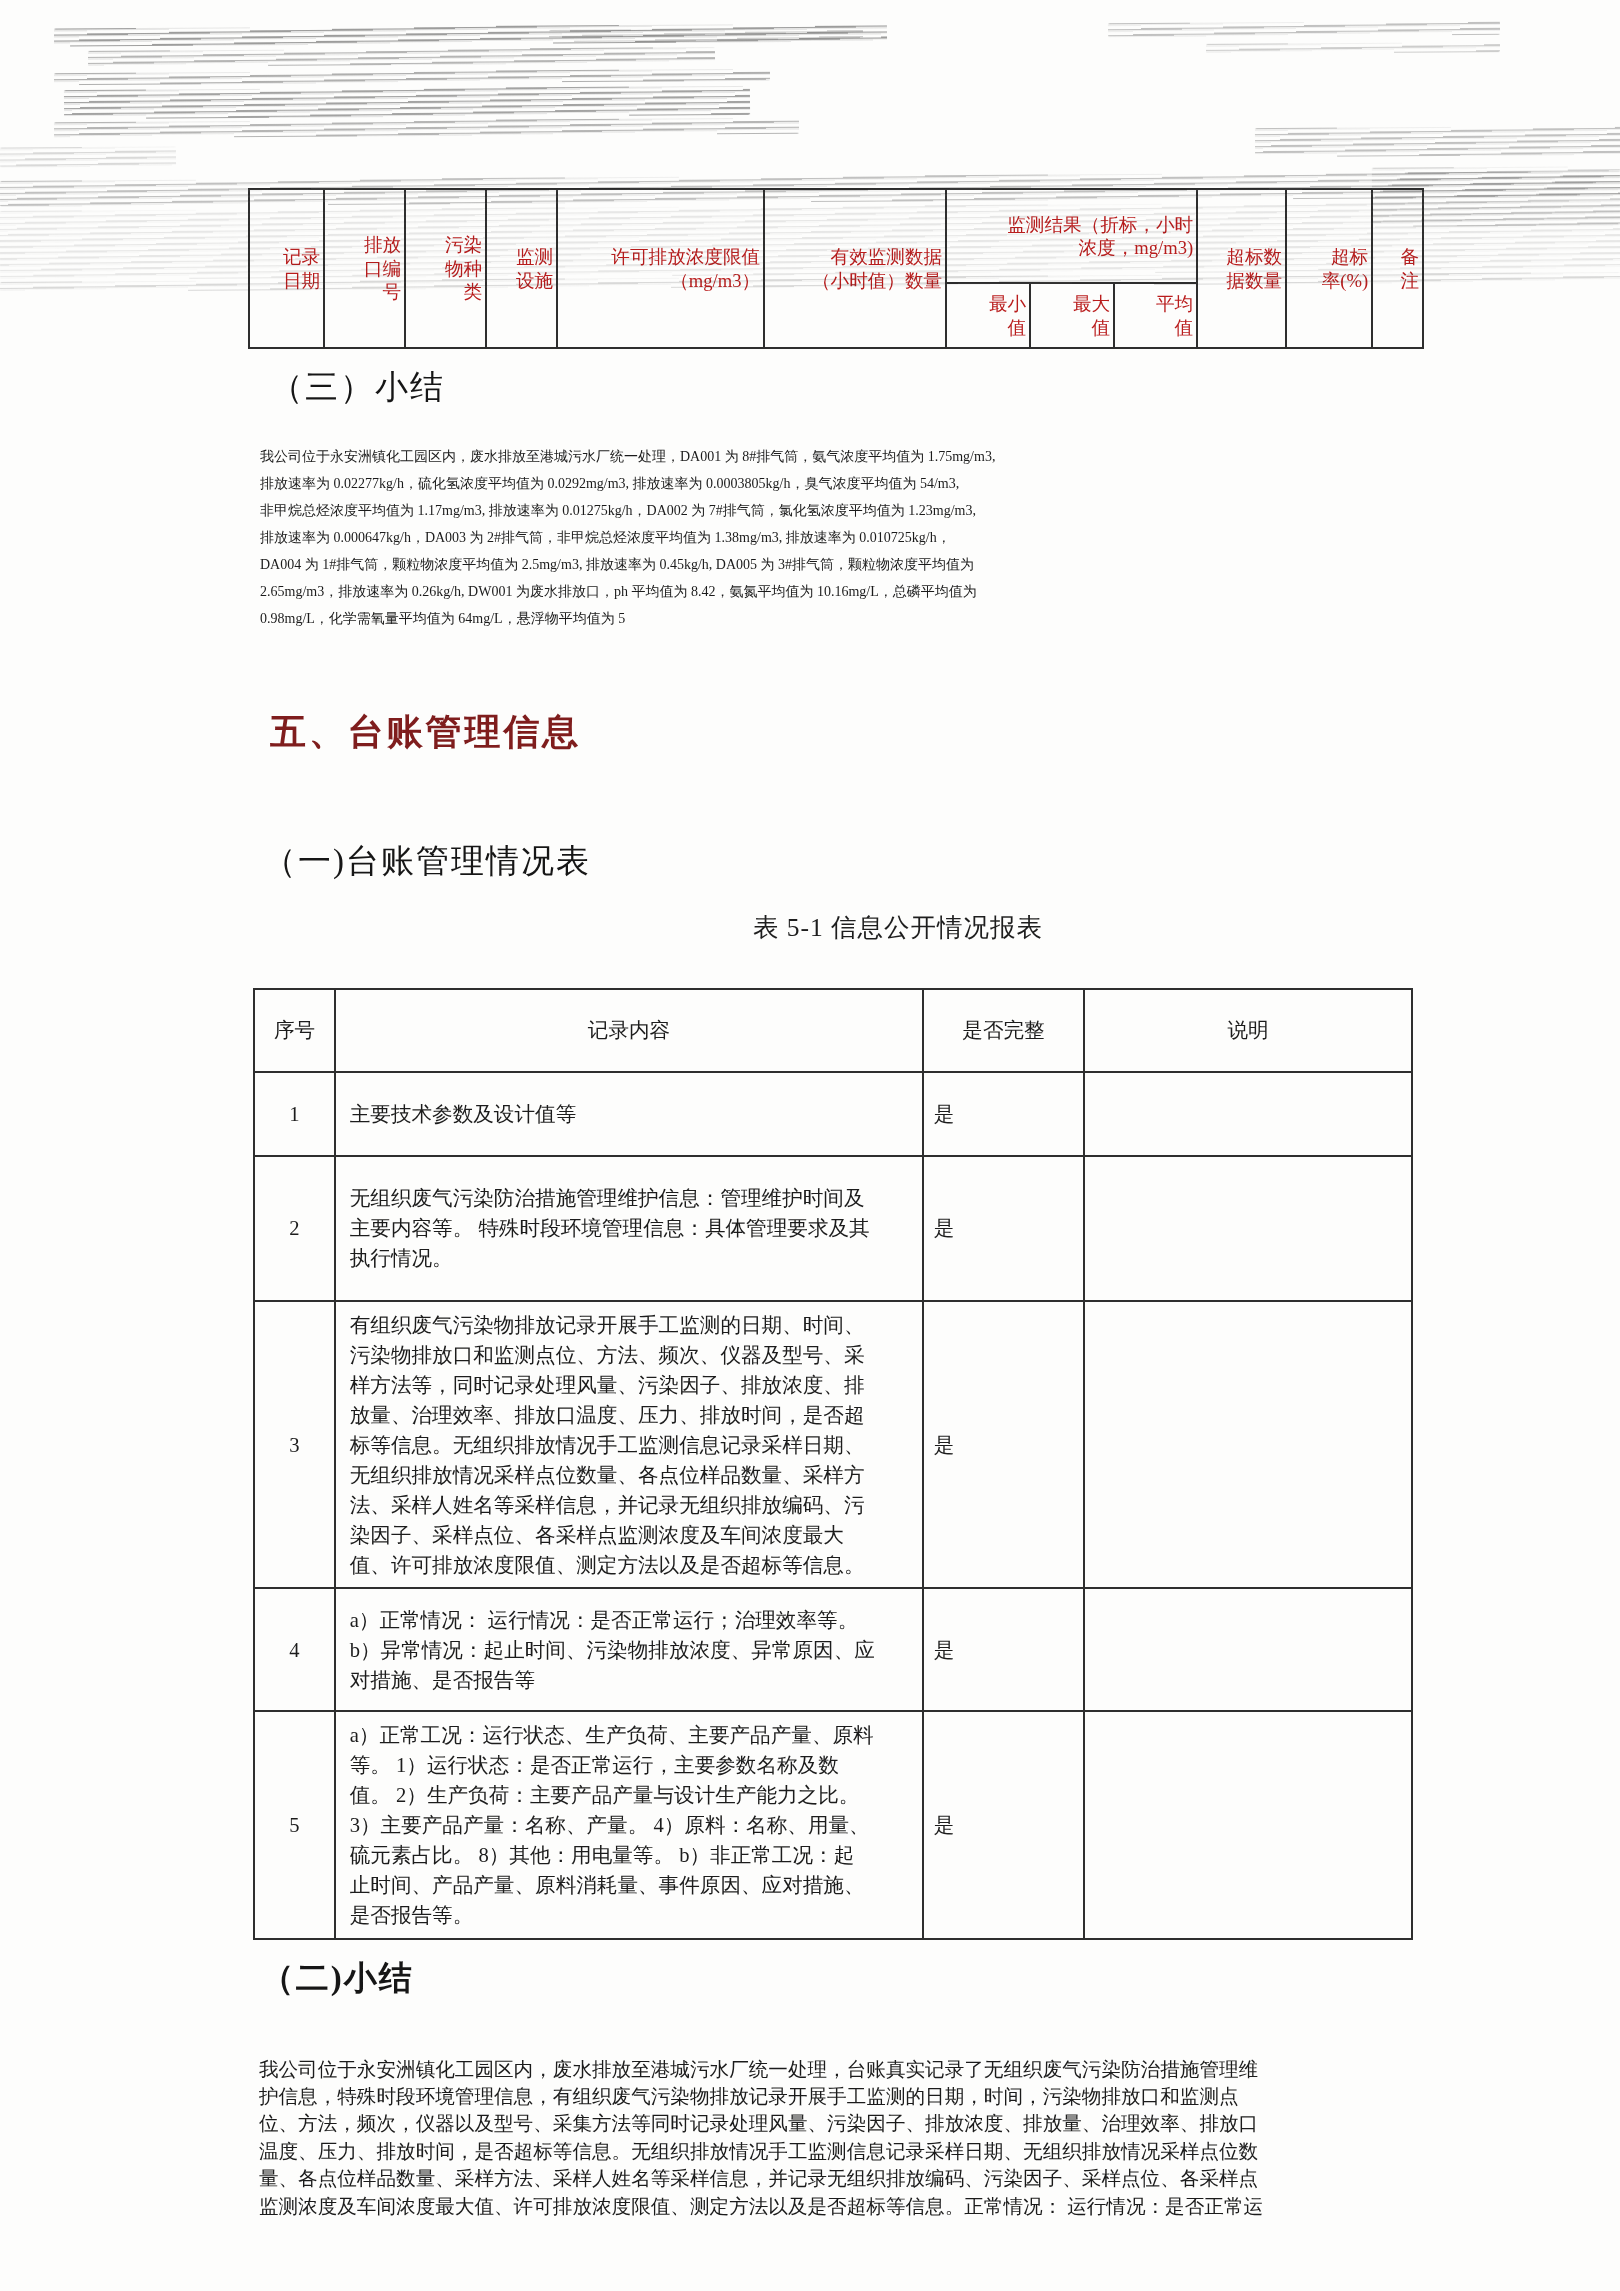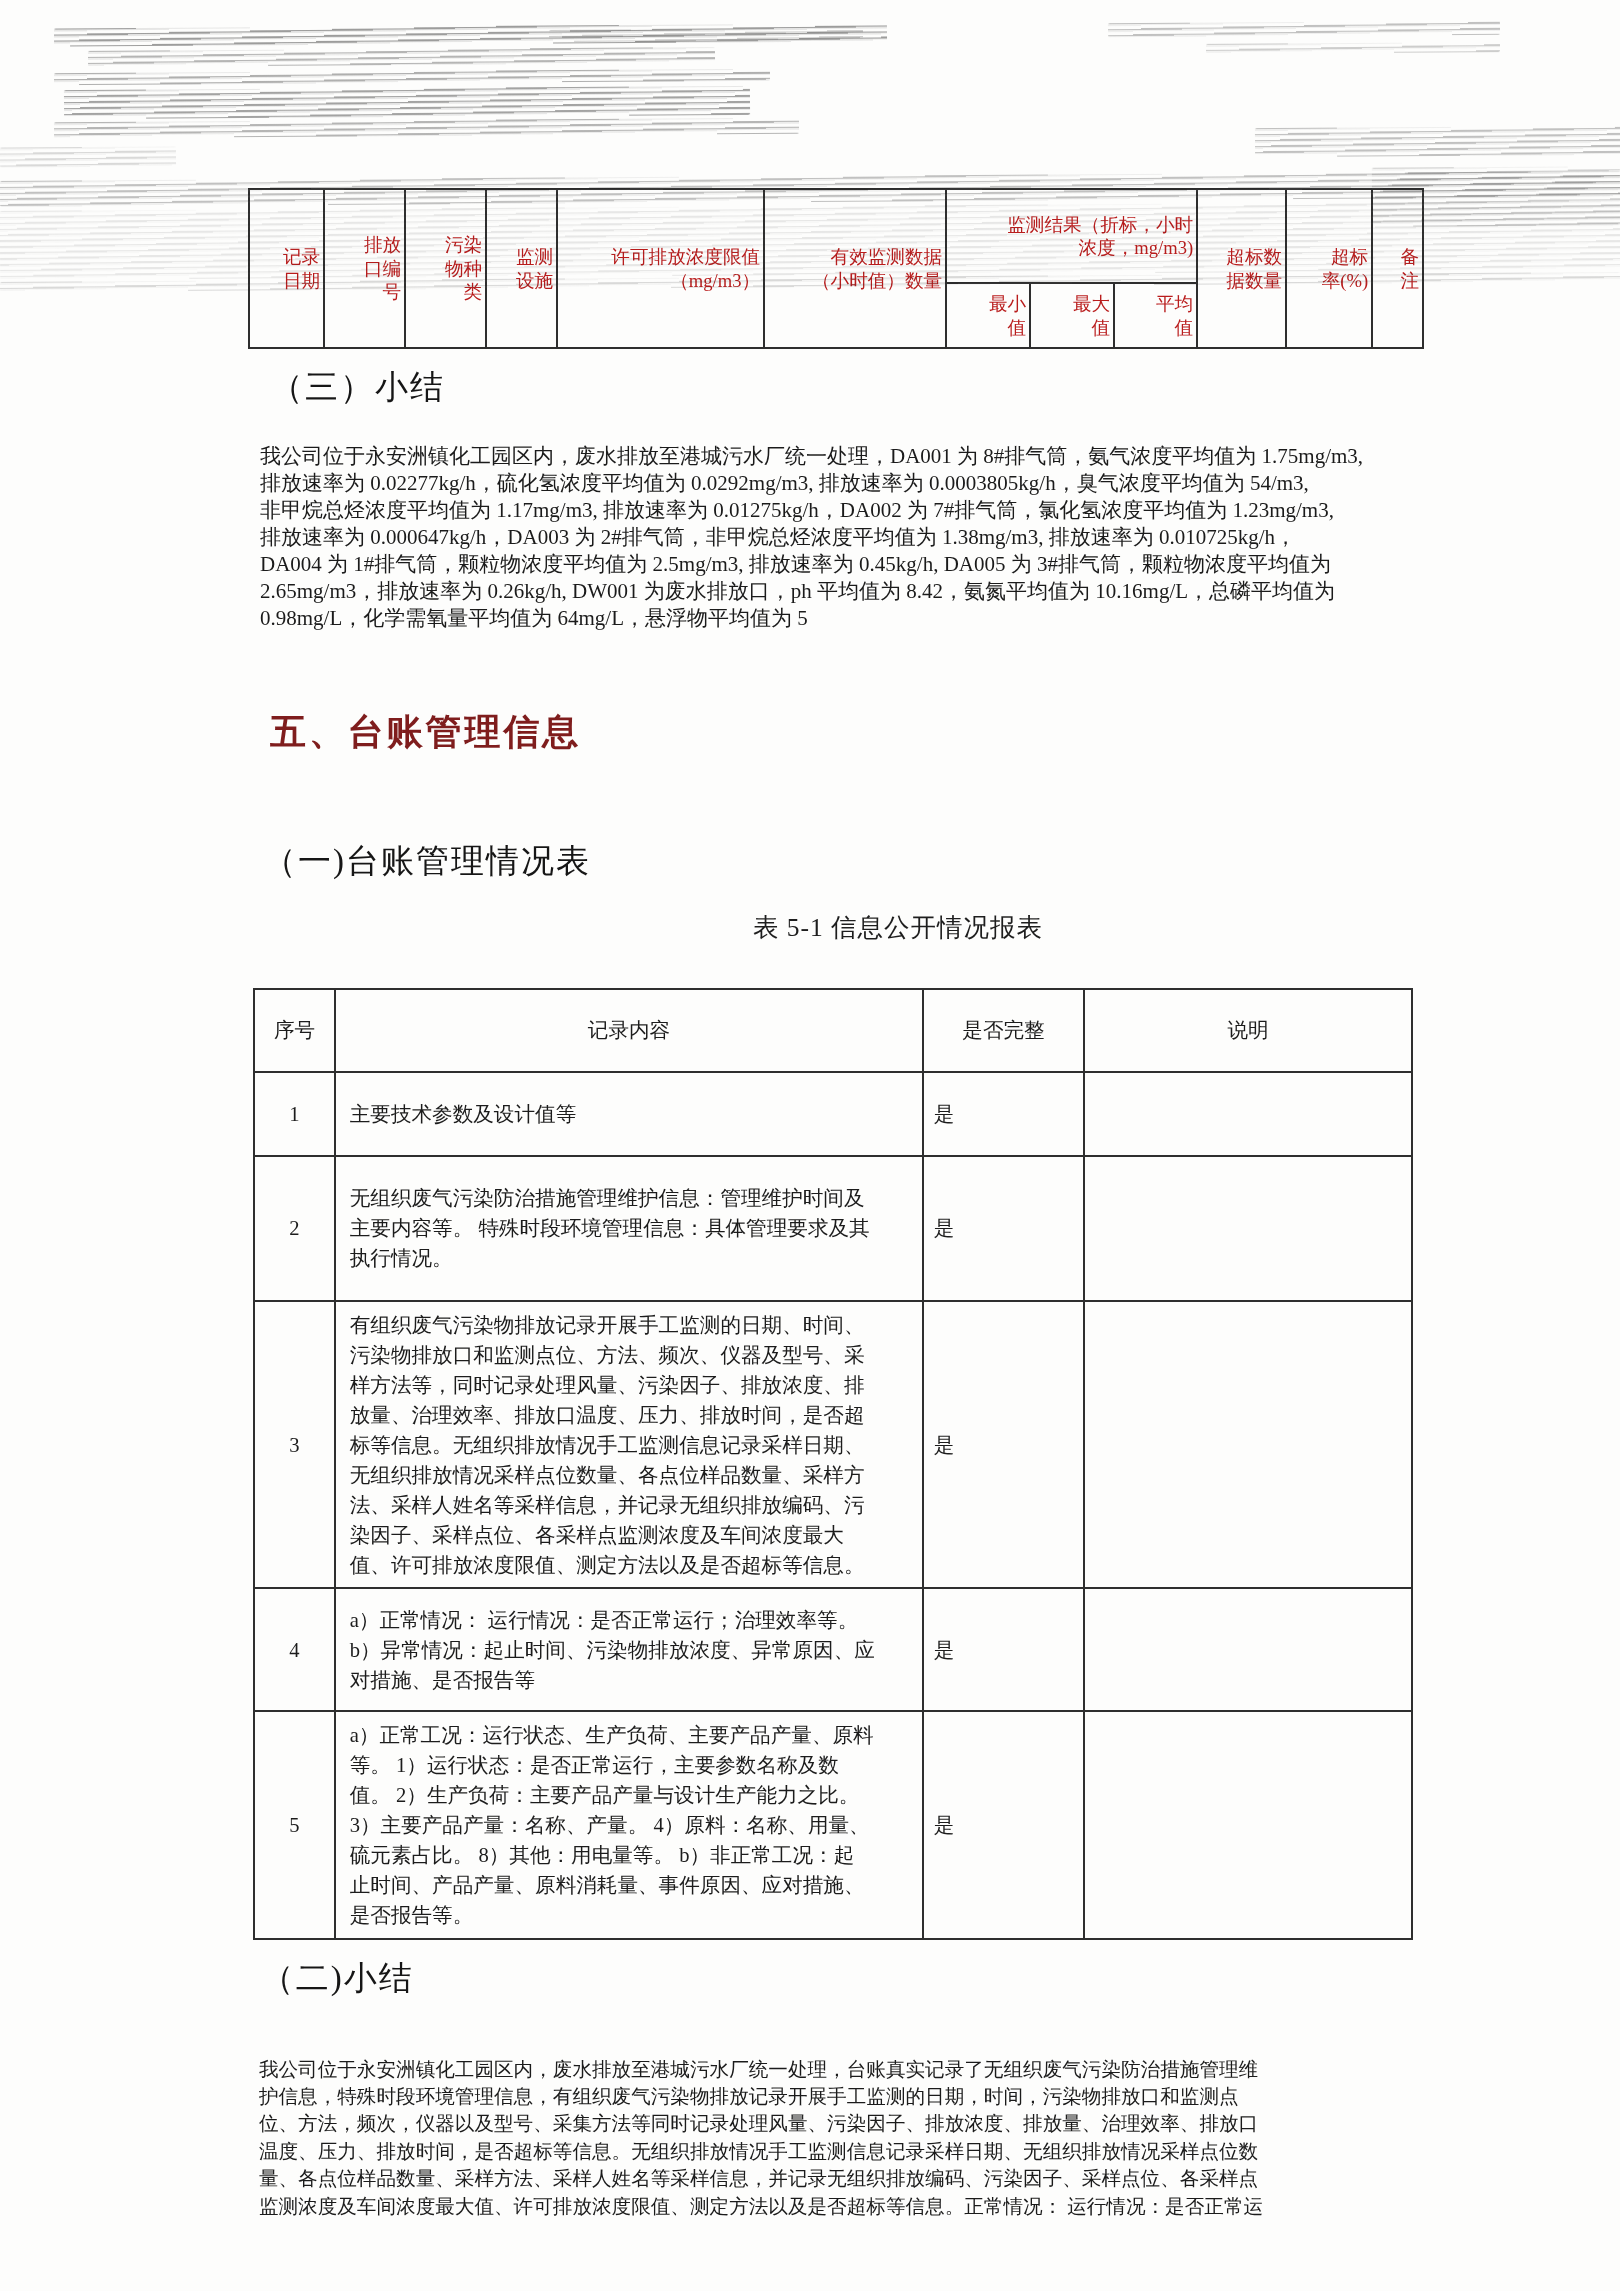--- a/index.html
+++ b/index.html
@@ -53,24 +53,24 @@
   .t-main tr.r2 { height:145px; }
   .t-main tr.r4 { height:123px; }
 
   
   .h-sub { position:absolute; z-index:2; font-size:33px; letter-spacing:2px; color:#161616; }
   .h-main {
     position:absolute; z-index:2; font-size:36px; font-weight:bold; letter-spacing:2.9px;
     font-family:"Liberation Sans","DejaVu Sans",sans-serif; color:#7f1d1d;
   }
   .para {
-    position:absolute; z-index:2; font-size:21px; line-height:27px;
+    position:absolute; z-index:2; font-size:14px; line-height:27px;
     white-space:pre-line; color:#1b1b1b; width:1225px;
   }
-  .h-sub2 { font-size:33px; letter-spacing:2px; color:#161616; margin:15.7px 0 0 7.8px; }
+  .h-sub2 { font-size:33px; letter-spacing:2px; color:#161616; margin:15.7px 0 0 7.8px;font-weight:bold; }
   .para2 {
     font-size:19.6px; line-height:27.4px; white-space:pre-line;
     color:#1b1b1b; width:1225px; margin:55px 0 0 5.9px;
   }
 </style>
 </head>
 <body>
 
 <div class="page">
 

